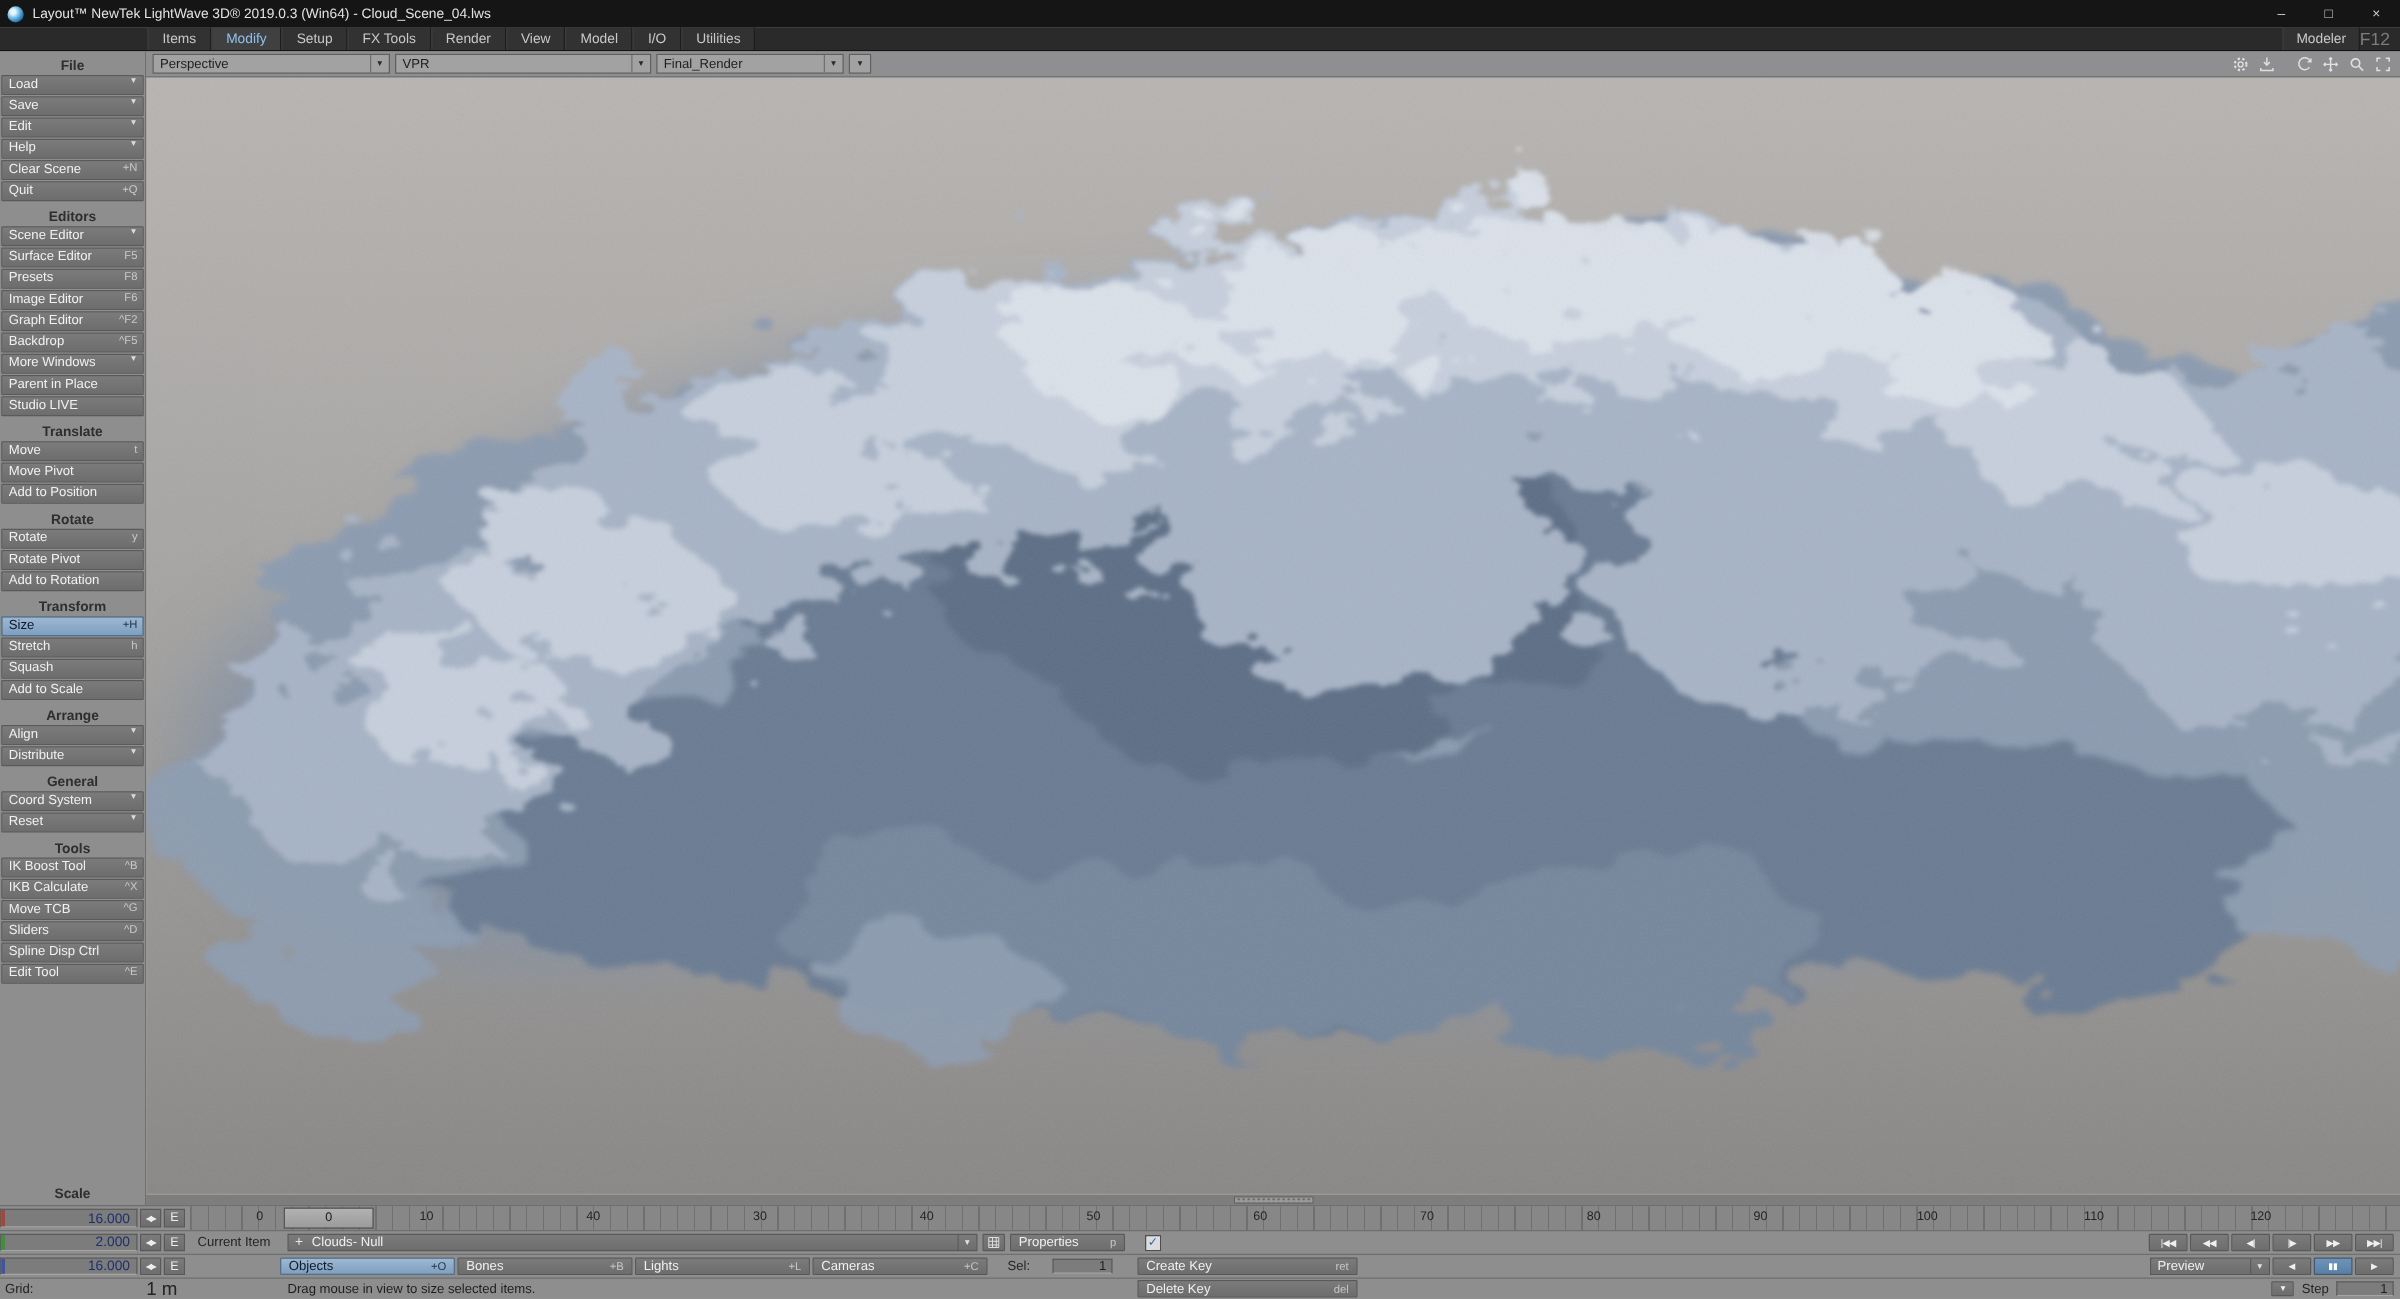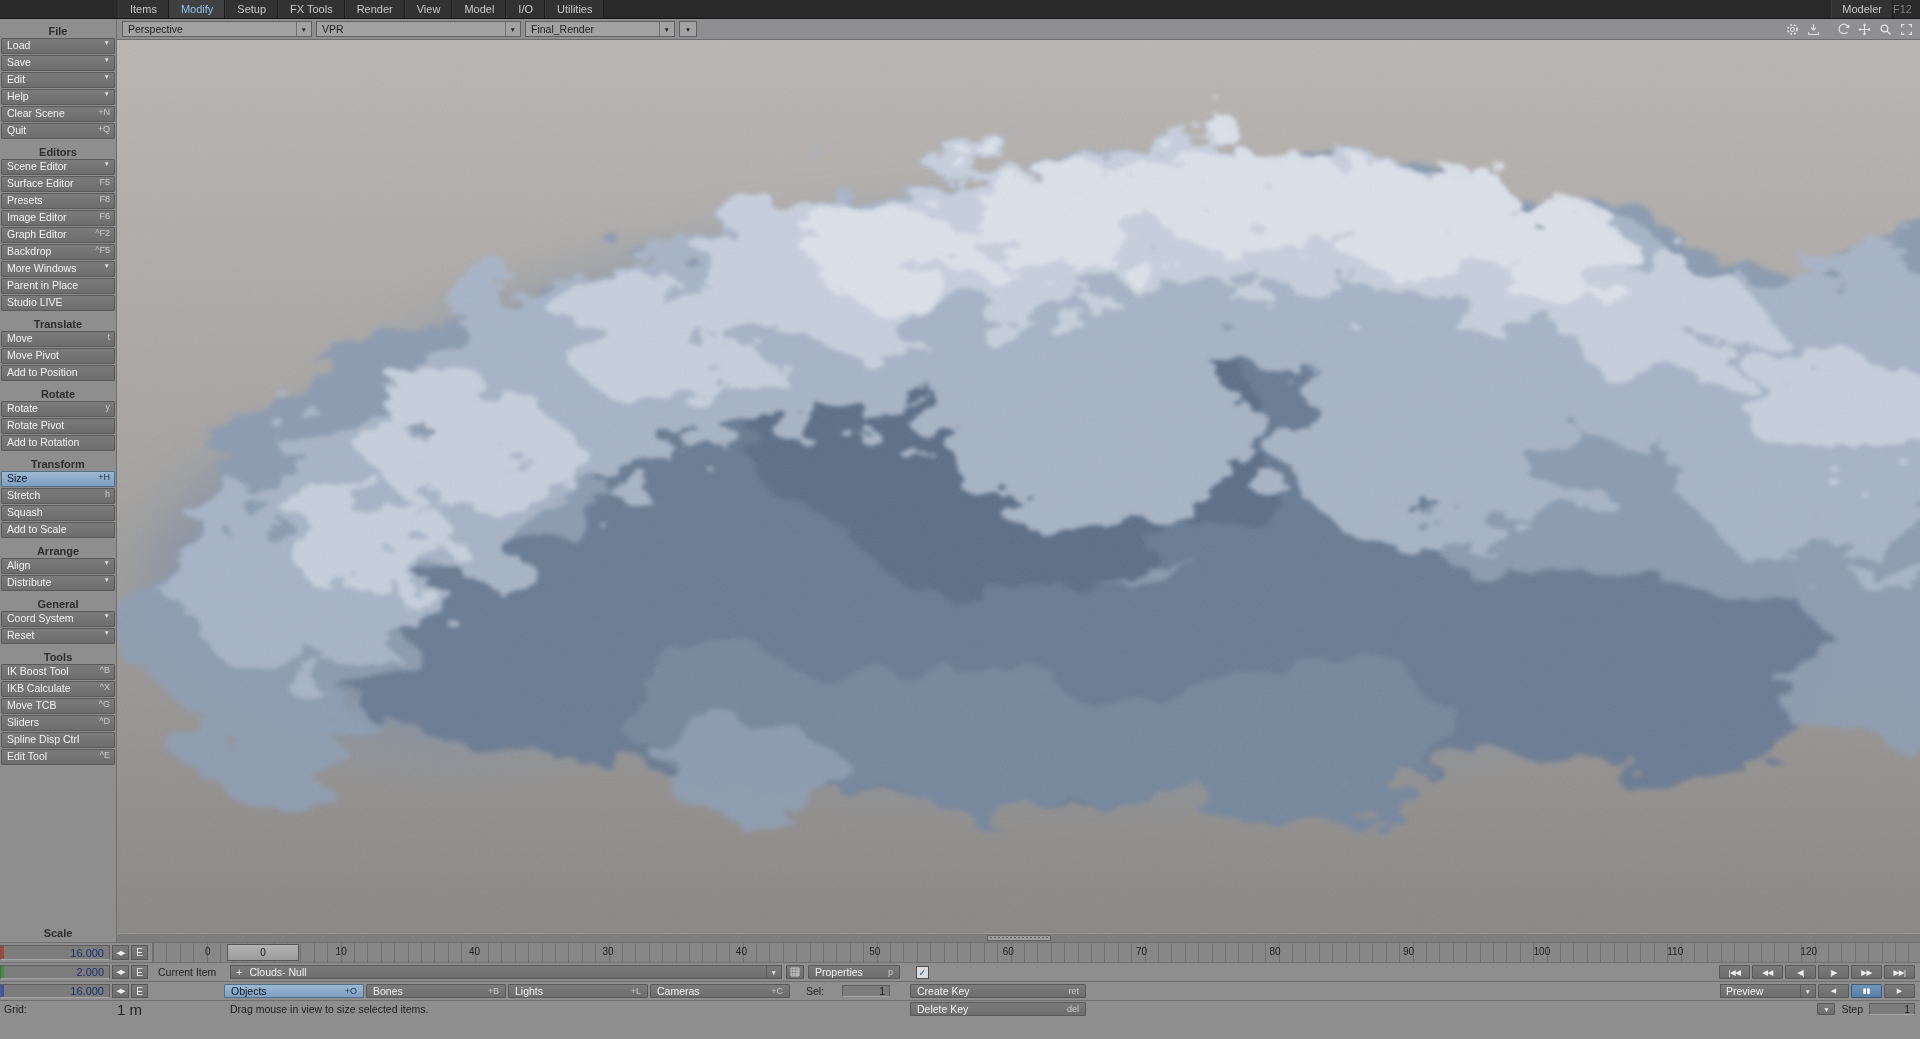--- a/index.html
+++ b/index.html
@@ -15,21 +15,21 @@
   .win-controls { margin-left:auto; display:flex; height:100%; }
   .win-btn { width:38px; height:100%; background:transparent; border:none; color:#cfcfcf; font-size:11px; font-family:inherit; display:flex; align-items:center; justify-content:center; }
 
   
   .menubar { height:19px; background:#2a2a2a; display:flex; align-items:stretch; border-bottom:1px solid #141414; flex:0 0 auto; }
   .tabs { display:flex; margin-left:118px; }
   .tab { display:flex; align-items:center; padding:0 11px; background:#323232; border-right:1px solid #1d1d1d; border-left:1px solid #3d3d3d; color:#c9c9c9; font-size:11px; white-space:nowrap; }
   .tab.active { background:#404040; color:#8fc0ee; }
   .menu-right { margin-left:auto; display:flex; align-items:stretch; }
   .modeler-btn { color:#c9c9c9; background:#323232; border-left:1px solid #3d3d3d; border-right:1px solid #1d1d1d; display:flex; align-items:center; padding:0 10px; gap:6px; }
-  .modeler-sc { color:#7d7d7d; font-size:11px; padding-right:8px; display:flex; align-items:center; }
+  .modeler-sc { color:#7d7d7d; font-size:14px; padding-right:8px; display:flex; align-items:center; }
 
   
   .main { display:flex; height:923px; flex:0 0 auto; }
   .sidebar { width:117px; flex:0 0 auto; background:#8e8e8e; border-right:1px solid #6f6f6f; display:flex; flex-direction:column; padding-top:5px; overflow:hidden; }
   .side-section { margin-bottom:6px; }
   .side-header { height:14px; line-height:14px; text-align:center; color:#2e2e2e; font-size:11px;font-weight:bold; }
   .side-item { height:16px; margin:0 1px 1px 1px; background:linear-gradient(#7b7b7b,#6d6d6d); border:1px solid #5a5a5a; border-radius:1px; display:flex; align-items:flex-start; padding:0 4px 0 5px; color:#f1f1f1; font-size:10.5px; cursor:default; }
   .side-item .lbl { flex:1 1 auto; white-space:nowrap; overflow:hidden; }
   .side-item .sc { color:#c9c9c9; font-size:9px; white-space:nowrap; }
   .side-item .chev { display:none; font-size:6.5px; color:#dddddd; margin-left:3px; }
@@ -102,20 +102,29 @@
   .pbtn.active { background:linear-gradient(#6f94b8,#577fa6); border-color:#3c5a77; color:#ffffff; }
   .step-wrap { position:absolute; right:5px; top:2px; bottom:2px; display:flex; align-items:center; gap:6px; }
   .step-chev { width:18px; align-self:stretch; justify-content:center; font-size:6.5px; }
   .step-field { width:46px; align-self:stretch; }
 </style>
 </head>
 <body>
 
 <div id="app">
 
+  <div class="titlebar">
+    <span class="app-icon"></span>
+    <span class="title">Layout™ NewTek LightWave 3D® 2019.0.3 (Win64) - Cloud_Scene_04.lws</span>
+    <div class="win-controls">
+      <button class="win-btn">–</button>
+      <button class="win-btn">□</button>
+      <button class="win-btn">×</button>
+    </div>
+  </div>
 
   <div class="menubar">
     <div class="tabs" id="tabs">
         <div class="tab">
           <span class="tab-label">Items</span>
         </div>
         <div class="tab active">
           <span class="tab-label">Modify</span>
         </div>
         <div class="tab">

